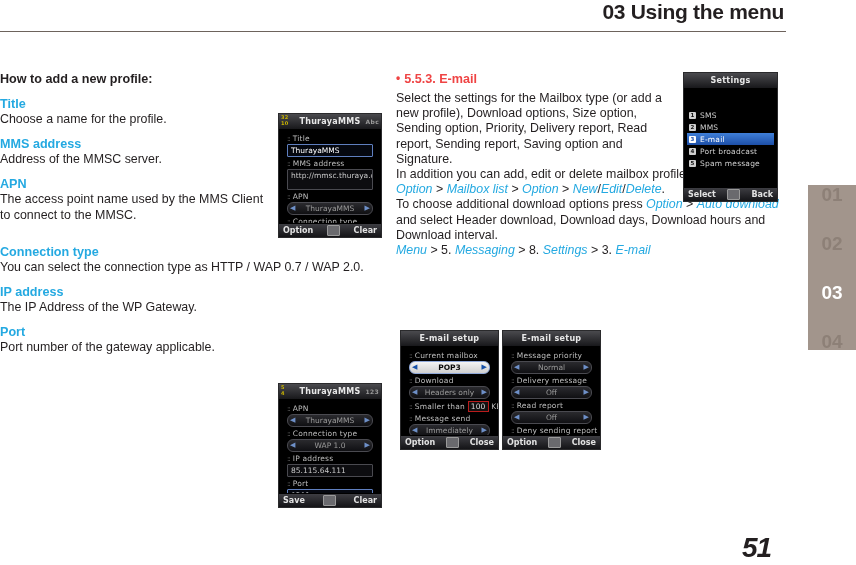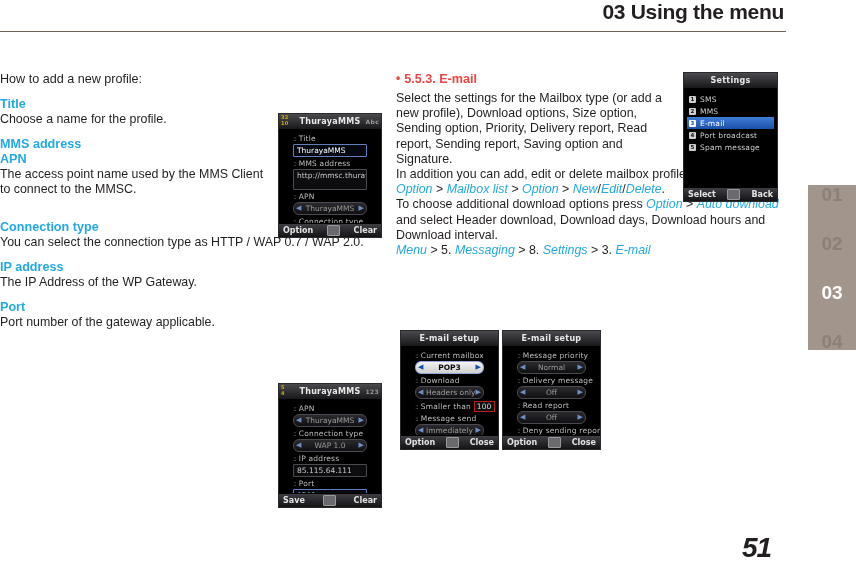--- a/index.html
+++ b/index.html
@@ -93,21 +93,21 @@
     width: 390px;
   }
 
   .body-text {
     font-size: 12.4px;
     line-height: 15.2px;
     color: #231f20;
   }
   .heading-bold {
     font-size: 12.6px;
-    font-weight: normal;
+    font-weight: bold;
     color: #231f20;
     margin: 0 0 2px 0;
   }
   .term {
     font-size: 12.6px;
     font-weight: bold;
     color: #24a9e1;
     margin: 0;
     line-height: 15px;
   }
@@ -175,21 +175,21 @@
     position: absolute;
     right: 2px;
     top: 4px;
     font-size: 6px;
     color: #9a9a9a;
     font-weight: bold;
   }
   .ps-body {
     position: relative;
     background: #000000;
-    padding: 2px 14px;
+    padding: 2px 8px;
   }
   .ps-label {
     font-size: 7.5px;
     color: #bdbdbd;
     margin: 2px 0 1px 0;
     white-space: nowrap;
     letter-spacing: 0.2px;
   }
   .ps-label .mk {
     color: #7d7d7d;
@@ -326,20 +326,21 @@
   <div class="heading-bold">How to add a new profile:</div>
   <div class="blk-gap"></div>
 
   <div>
     <div class="term">Title</div>
     <div class="term-desc">Choose a name for the profile.</div>
   </div>
 
   <div>
     <div class="term">MMS address</div>
+    <div class="term-desc">Address of the MMSC server.</div>
   </div>
 
   <div style="width:265px">
     <div class="term">APN</div>
     <div class="term-desc">The access point name used by the MMS Client to connect to the MMSC.</div>
   </div>
 
   <div style="height:12px"></div>
 
   <div style="width:370px">
@@ -446,21 +447,21 @@
     <span>Save</span>
     <span class="center-key"></span>
     <span>Clear</span>
   </div>
 </div>
 
 <div class="phone-shot" style="left:683px; top:72px; width:95px; height:130px;">
   <div class="ps-title">
     <span>Settings</span>
   </div>
-  <div class="ps-body" style="height:115px; padding:4px 3px;">
+  <div class="ps-body" style="height:115px; padding:20px 3px;">
     <div class="ps-menurow">
       <span class="num">1</span>
       <span>SMS</span>
     </div>
     <div class="ps-menurow">
       <span class="num">2</span>
       <span>MMS</span>
     </div>
     <div class="ps-menurow sel">
       <span class="num">3</span>

